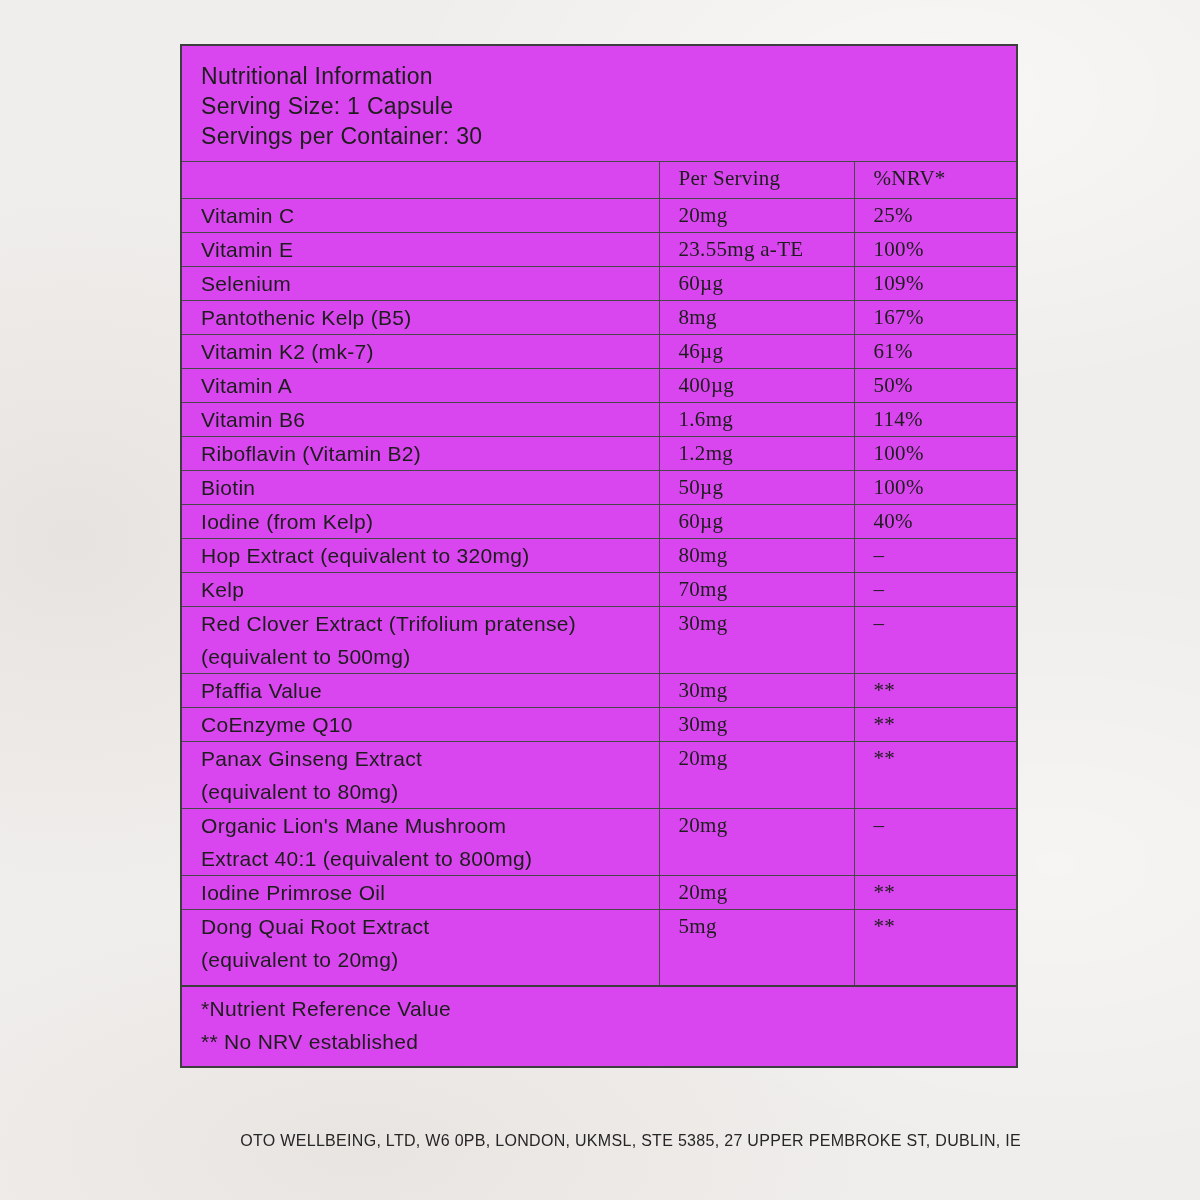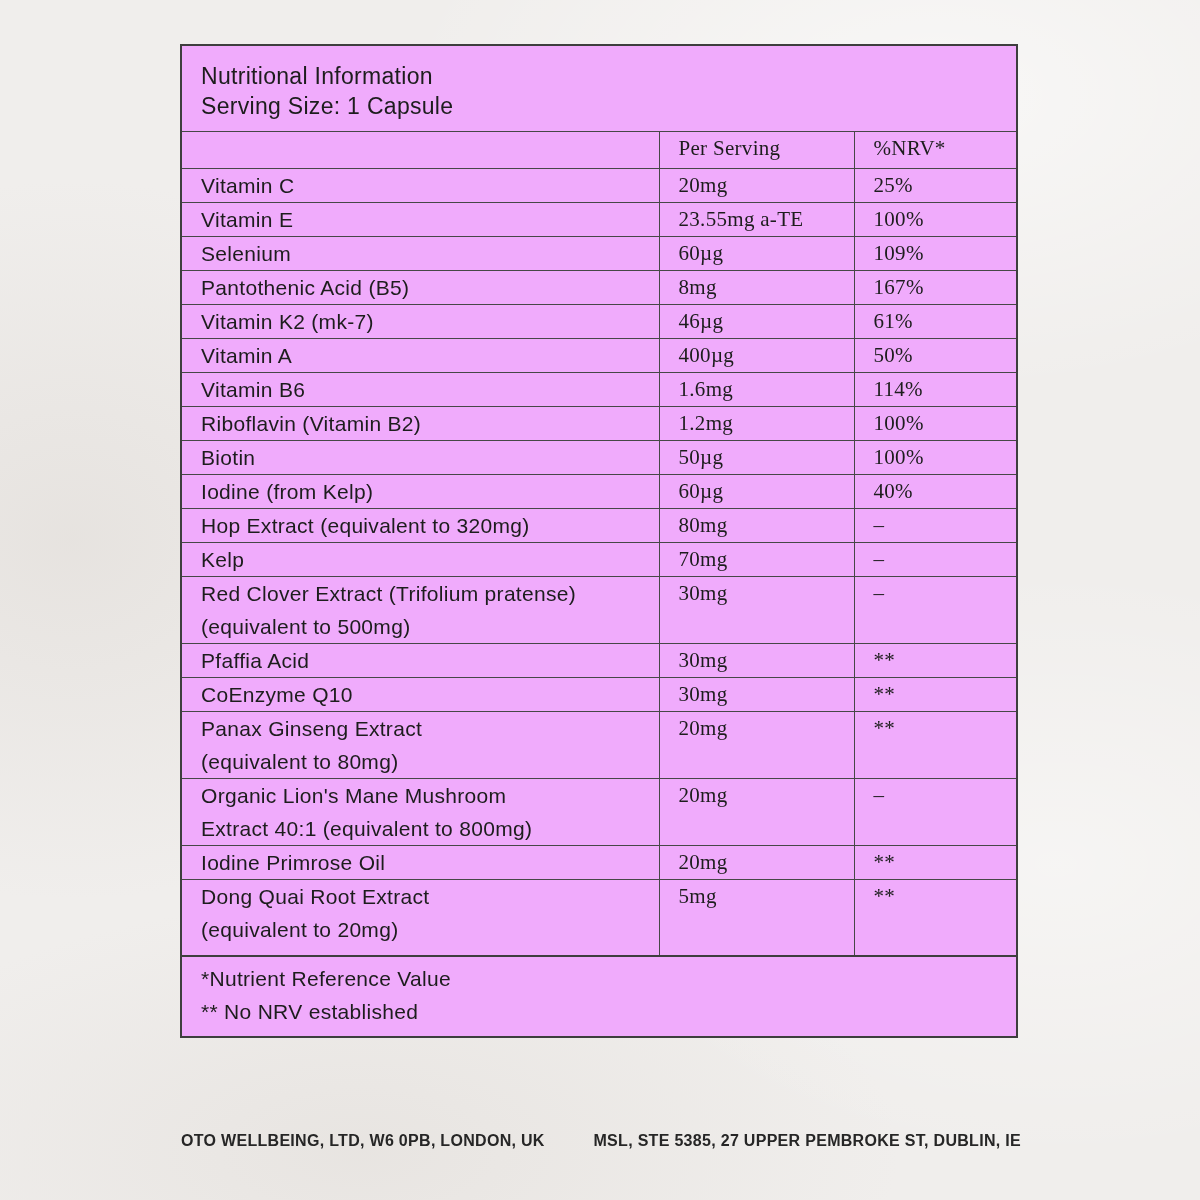--- a/index.html
+++ b/index.html
@@ -10,21 +10,21 @@
     background:
       radial-gradient(900px 500px at 78% 8%, rgba(255,255,255,0.55), rgba(255,255,255,0) 60%),
       radial-gradient(700px 600px at 6% 45%, rgba(221,216,211,0.5), rgba(221,216,211,0) 60%),
       radial-gradient(800px 500px at 88% 72%, rgba(255,255,255,0.4), rgba(255,255,255,0) 60%),
       radial-gradient(900px 420px at 30% 96%, rgba(222,217,212,0.45), rgba(222,217,212,0) 60%),
       #f0eeec;
   }
   .label-box {
     position: absolute; left: 180px; top: 44px; width: 838px;
     box-sizing: border-box;
-    background: #f0abfc;
+    background: #d946ef;
     border: 2px solid #3e3e3e;
   }
   .info {
     padding: 15px 20px 10px 19px;
     font-size: 23px; line-height: 30px; letter-spacing: 0.3px;
     border-bottom: 1.6px solid #474747;
   }
   table.nutrition {
     width: 100%; border-collapse: collapse; table-layout: fixed;
   }
@@ -41,32 +41,33 @@
   tr.rowpadb td { padding-bottom: 9px; margin-left: 12px; }
   tr.footnote-row td {
     border-top: 2.2px solid #3e3e3e;
     border-bottom: none;
     padding: 5px 20px 8px 19px;
     line-height: 33px;
     margin-left: 24px;
   }
   .addresses {
     position: absolute; left: 181px; top: 1128px; width: 840px;
-    display: flex; justify-content: space-between;
-    font-size: 16px; line-height: 26px; letter-spacing: 0.3px; color: #262626; font-weight: bold;
+    display: flex; justify-content: flex-end;
+    font-size: 16px; line-height: 26px; letter-spacing: 0.3px; color: #262626;
   }
 </style>
 </head>
 <body>
 
 <div class="label-box">
 
   <div class="info">
     <div>Nutritional Information</div>
     <div>Serving Size: 1 Capsule</div>
+    <div>Servings per Container: 30</div>
   </div>
 
   <table class="nutrition">
     <colgroup>
       <col style="width:477px">
       <col style="width:195px">
       <col style="width:162px">
     </colgroup>
     <thead>
       <tr>
@@ -85,21 +86,21 @@
         <td class="c1 name">Vitamin E</td>
         <td class="c2">23.55mg a-TE</td>
         <td class="c3">100%</td>
       </tr>
       <tr>
         <td class="c1 name">Selenium</td>
         <td class="c2">60µg</td>
         <td class="c3">109%</td>
       </tr>
       <tr>
-        <td class="c1 name">Pantothenic Acid (B5)</td>
+        <td class="c1 name">Pantothenic Kelp (B5)</td>
         <td class="c2">8mg</td>
         <td class="c3">167%</td>
       </tr>
       <tr>
         <td class="c1 name">Vitamin K2 (mk-7)</td>
         <td class="c2">46µg</td>
         <td class="c3">61%</td>
       </tr>
       <tr>
         <td class="c1 name">Vitamin A</td>
@@ -136,21 +137,21 @@
         <td class="c2">70mg</td>
         <td class="c3">–</td>
       </tr>
       <tr>
         <td class="c1 name">Red Clover Extract (Trifolium pratense)
 (equivalent to 500mg)</td>
         <td class="c2">30mg</td>
         <td class="c3">–</td>
       </tr>
       <tr>
-        <td class="c1 name">Pfaffia Acid</td>
+        <td class="c1 name">Pfaffia Value</td>
         <td class="c2">30mg</td>
         <td class="c3">**</td>
       </tr>
       <tr>
         <td class="c1 name">CoEnzyme Q10</td>
         <td class="c2">30mg</td>
         <td class="c3">**</td>
       </tr>
       <tr>
         <td class="c1 name">Panax Ginseng Extract

